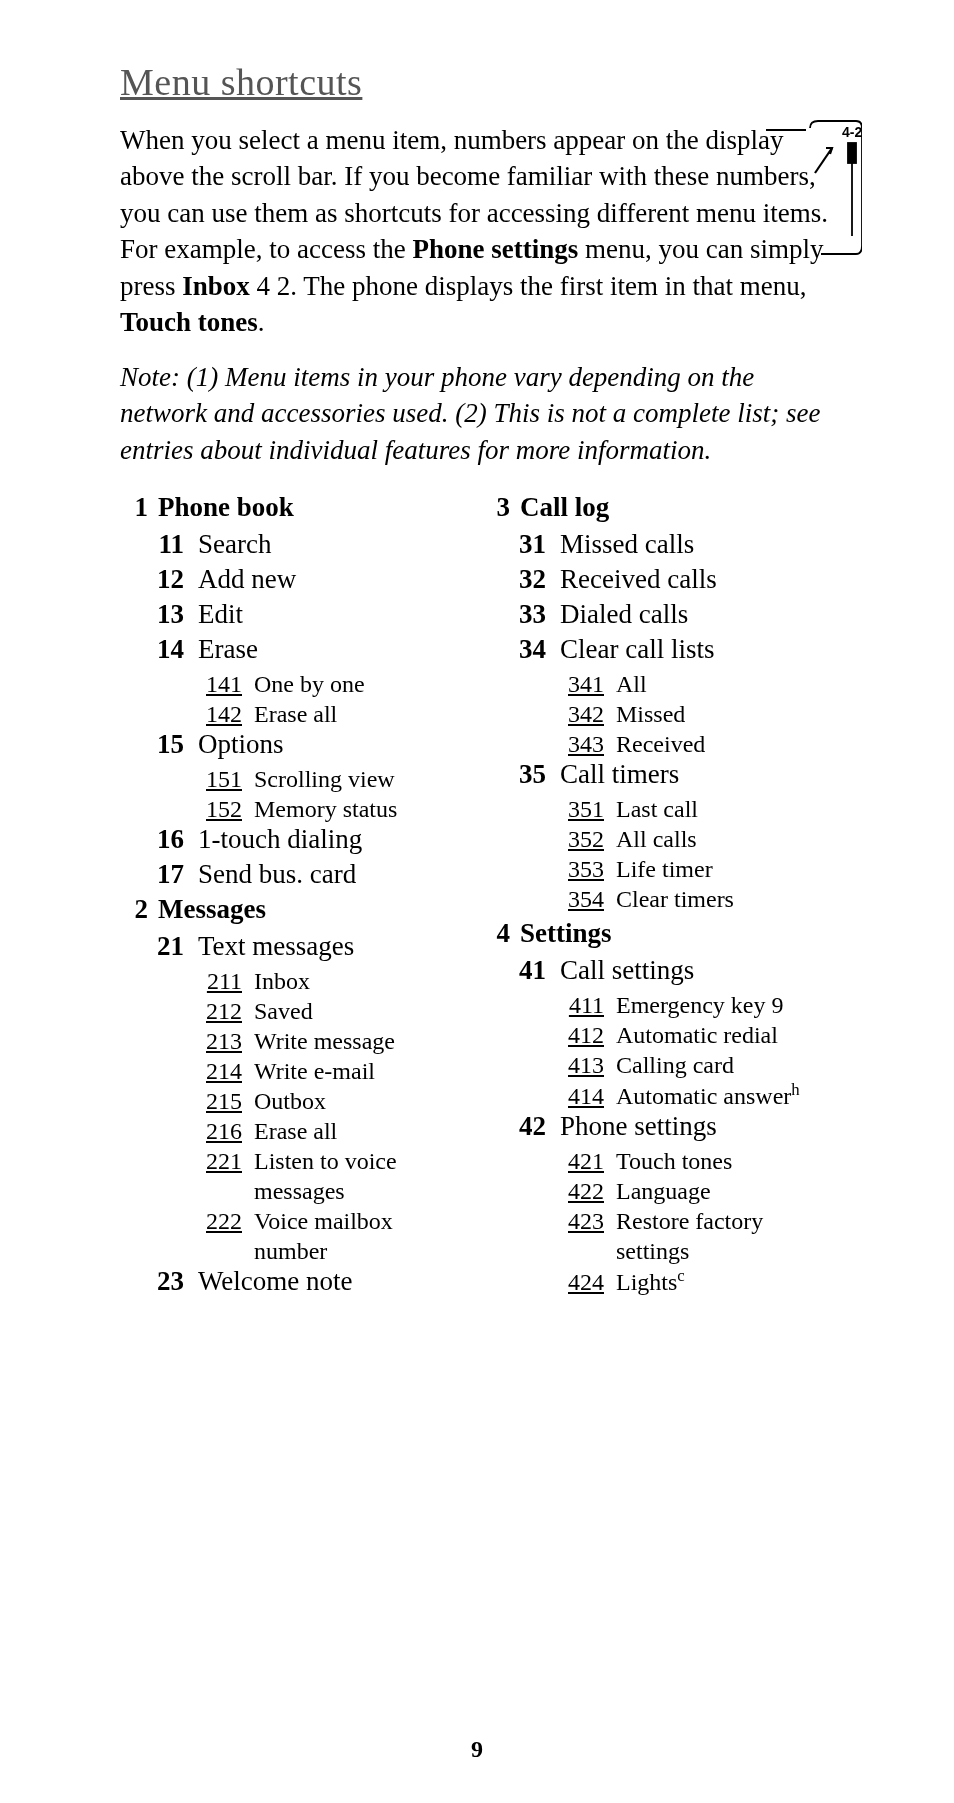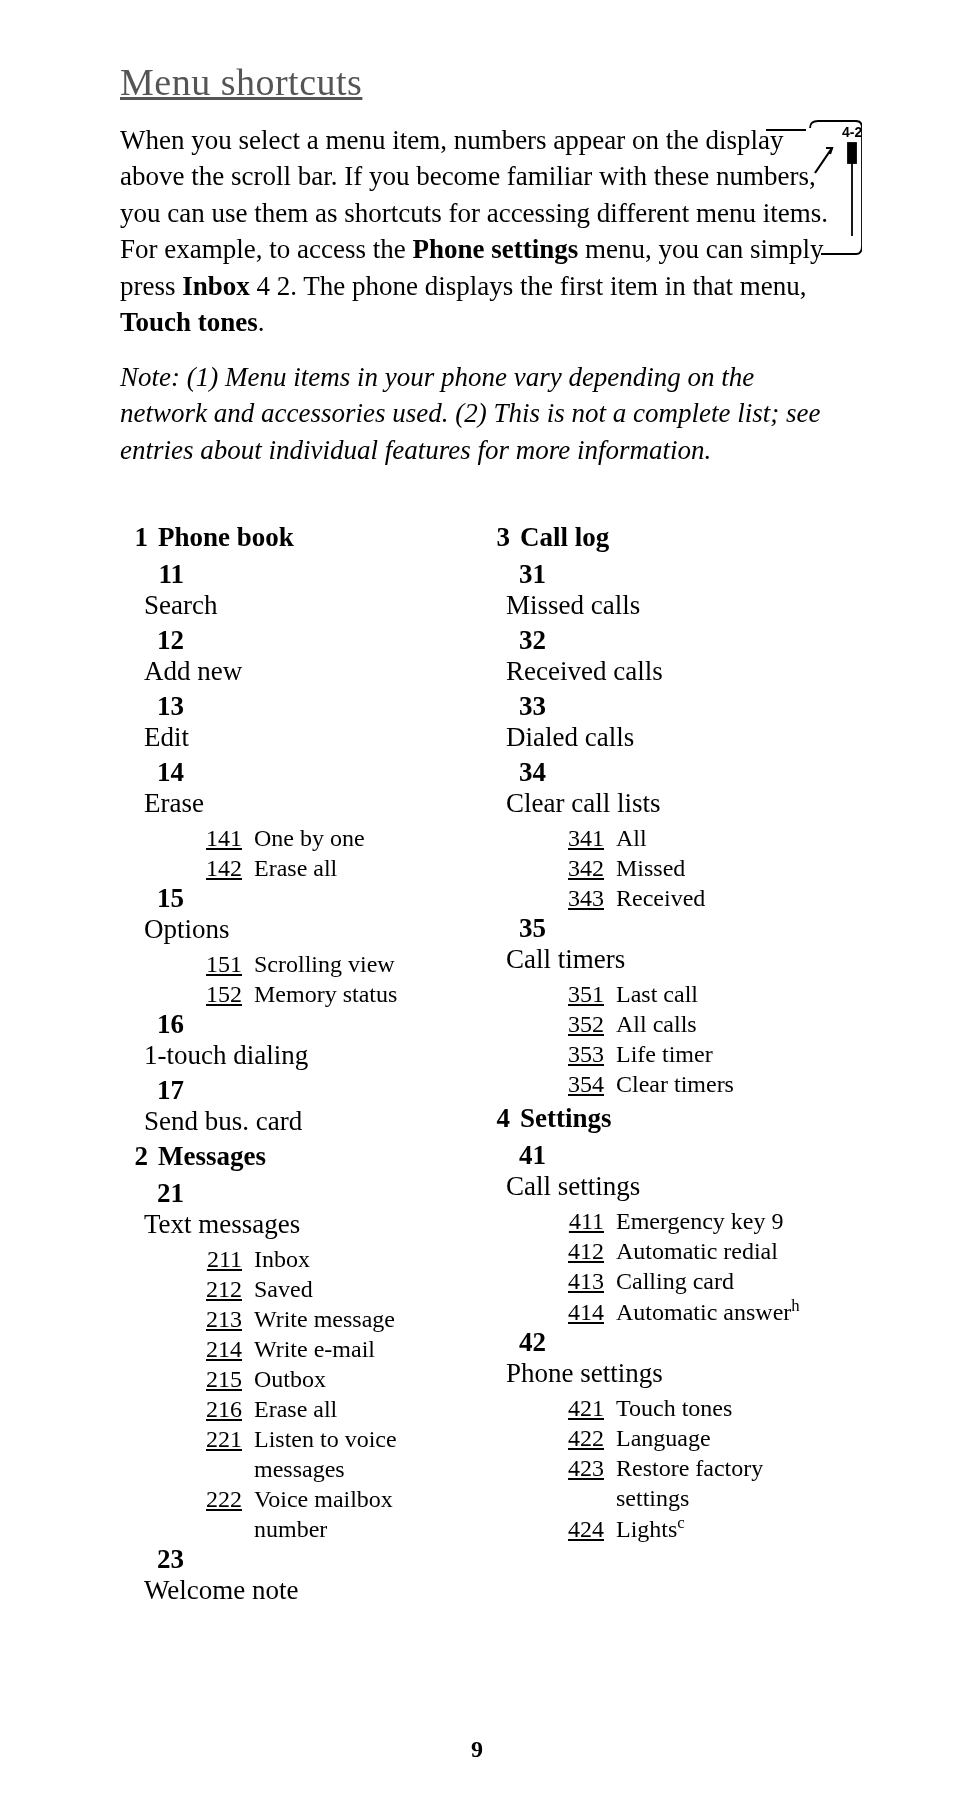--- a/index.html
+++ b/index.html
@@ -23,21 +23,21 @@
     .intro {
       font-size: 27px;
       line-height: 1.35;
       margin-bottom: 18px;
     }
     .intro b { font-weight: bold; }
     .note {
       font-size: 27px;
       font-style: italic;
       line-height: 1.35;
-      margin-bottom: 50px;
+      margin-bottom: 20px;
     }
     .illustration {
       position: absolute;
       right: 92px;
       top: 118px;
       width: 96px;
       height: 140px;
     }
     .columns {
       display: flex;
@@ -58,21 +58,20 @@
       width: 28px;
       text-align: right;
       margin-right: 10px;
     }
     .item {
       font-size: 27px;
       display: flex;
       align-items: baseline;
       margin-bottom: 4px;
       margin-left: 24px;
-      flex-direction: column;
     }
     .item .num {
       width: 40px;
       text-align: right;
       margin-right: 14px;
       font-weight: bold;
     }
     .subitem {
       font-size: 24px;
       display: flex;

